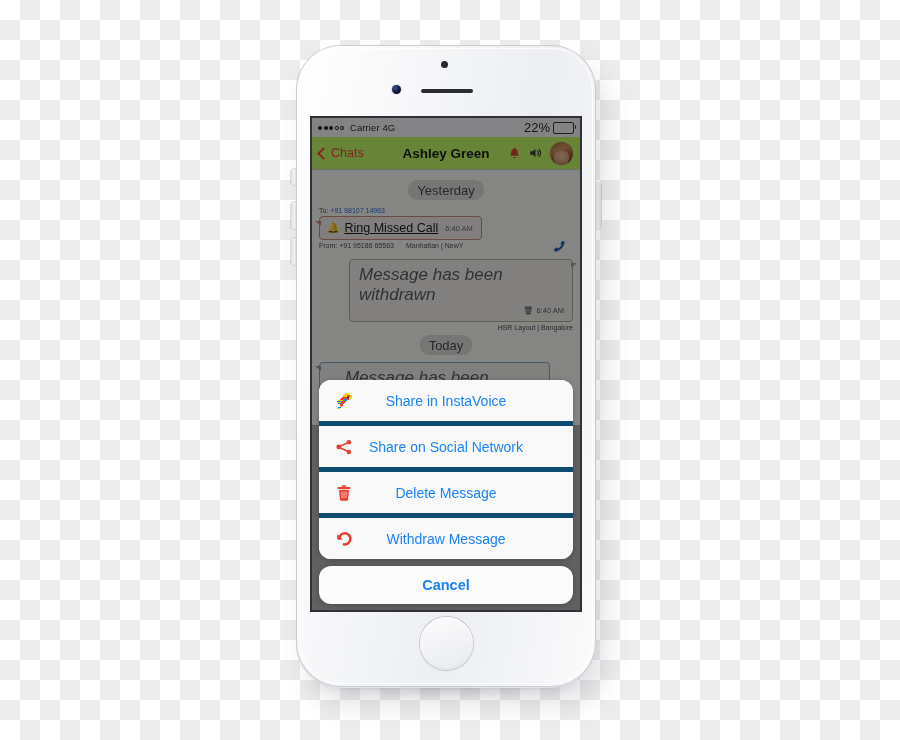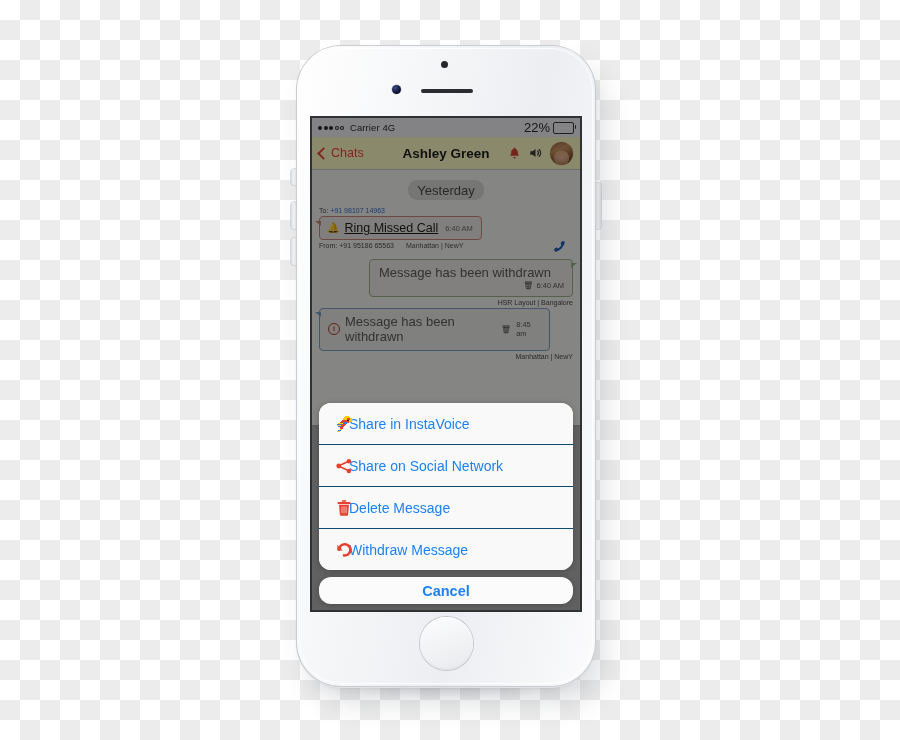--- a/index.html
+++ b/index.html
@@ -141,21 +141,21 @@
   }
   #battery-shell::after {
     content: ""; position: absolute; right: -3px; top: 2px; width: 1.5px; height: 4px;
     background: #3a3a3a; border-radius: 0 1px 1px 0;
   }
   #battery-fill { height: 100%; width: 24%; background: #3a3a3a; border-radius: 1px; }
 
   
   #nav-bar {
     height: 32px;
-    background: #fef9c3;
+    background: #bef264;
     border-bottom: 1px solid #c6c6ca;
     display: flex;
     align-items: center;
     padding: 0 7px;
     position: relative;
   }
   #back-button {
     display: flex; align-items: center; gap: 2px;
     color: #e8453c; font-size: 12.5px; cursor: pointer;
   }
@@ -243,21 +243,21 @@
     padding: 5px 8px 6px 9px;
     max-width: 205px;
     min-width: 185px;
   }
   .bubble.withdrawn-out::after {
     content: ""; position: absolute; right: -5px; top: 3px;
     width: 0; height: 0;
     border-top: 5px solid #9cb08f;
     border-right: 6px solid transparent;
   }
-  .wd-text { font-size: 13px; color: #5b5b5b; }
+  .wd-text { font-size: 17px; font-style: italic; color: #5b5b5b; }
   .wd-footer {
     display: flex; align-items: center; justify-content: flex-end;
     gap: 3px; margin-top: 1px;
   }
   .trash-mini { font-size: 8px; color: #4d4d4d; }
   .wd-time { font-size: 7.5px; color: #5a5a5a; }
   .meta-right { text-align: right; font-size: 7px; color: #4d4d4d; margin-top: 2px; }
 
   
   .row-left { display: flex; justify-content: flex-start; margin-top: 2px; }
@@ -317,34 +317,34 @@
     overflow: hidden;
     box-shadow: 0 1px 6px rgba(0,0,0,0.22);
   }
   .sheet-item {
     height: 41px;
     display: flex; align-items: center;
     position: relative;
     cursor: pointer;
     background: #f9f9f9;
   }
-  .sheet-item + .sheet-item { border-top: 1px solid #0c4a6e; }
+  .sheet-item + .sheet-item { border-top: 5px solid #0c4a6e; }
   .sheet-icon {
     position: absolute; left: 15px;
     width: 20px; height: 20px;
     display: flex; align-items: center; justify-content: center;
   }
   .sheet-label {
-    flex: 1; 
+    flex: 1; text-align: center;
     color: #1a82f7; font-size: 14px;
     padding: 0 30px;
   }
   #cancel-button {
     margin-top: 7px;
-    height: 27px;
+    height: 38px;
     background: #fbfbfb;
     border-radius: 12px;
     display: flex; align-items: center; justify-content: center;
     color: #1a82f7; font-size: 14.5px; font-weight: bold;
     cursor: pointer;
     box-shadow: 0 1px 6px rgba(0,0,0,0.22);
   }
 
   
   .parrot { width: 18px; height: 18px; display: block; }
@@ -442,20 +442,23 @@
           <div class="wd-text">Message has been withdrawn</div>
           <div class="wd-footer">
             <span class="trash-mini">🗑</span>
             <span class="wd-time">6:40 AM</span>
           </div>
         </div>
       </div>
       <div class="meta-right">HSR Layout | Bangalore</div>
     </div>
 
+    <div class="day-sep">
+      <span class="day-chip">Today</span>
+    </div>
 
     <div>
       <div class="row-left">
         <div class="bubble withdrawn-in">
           <span class="info-red">i</span>
           <span class="wd-text">Message has been withdrawn</span>
           <span class="trash-mini" style="margin-left:auto">🗑</span>
           <span class="wd-time">8:45 am</span>
         </div>
       </div>

